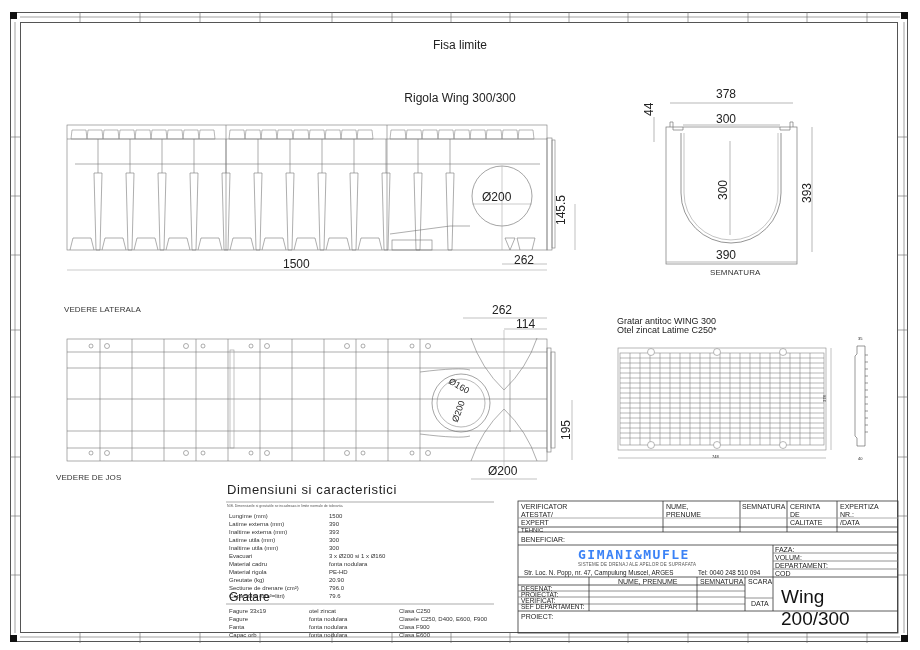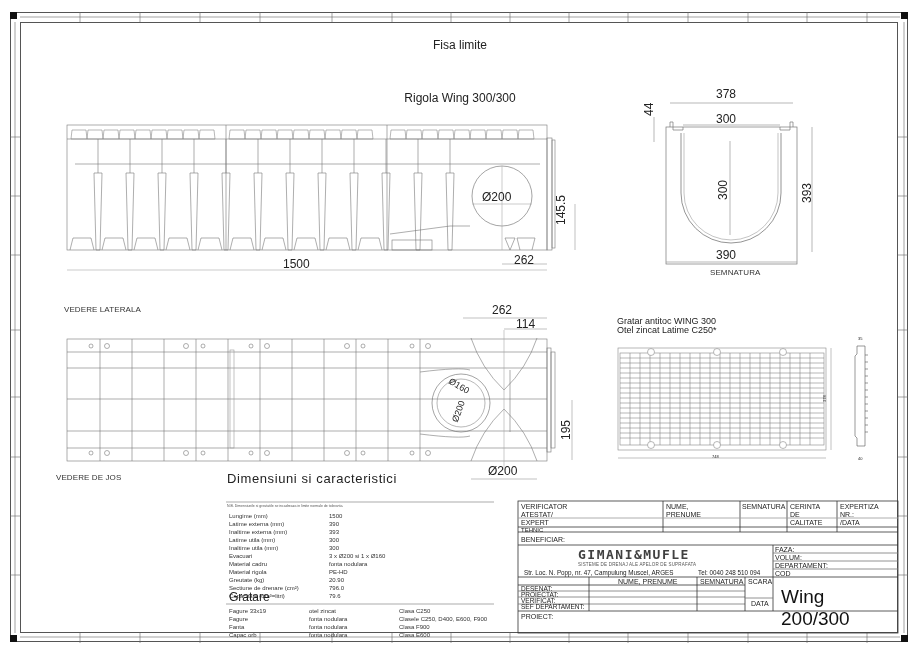--- a/index.html
+++ b/index.html
@@ -13,21 +13,21 @@
   .lbl{font-size:8px;color:#333;letter-spacing:0.1px;}
   .dim{font-size:12px;color:#222;}
   svg{position:absolute;left:0;top:0;}
   .sec-title{font-size:13px;letter-spacing:0.6px;color:#222;}
   .spec-table{font-size:6px;color:#333;line-height:8px;}
   .spec-row{display:flex;}
   .spec-k{width:100px;}
   .note{font-size:3.5px;color:#555;}
   .tb{font-size:7px;color:#222;line-height:8px;}
   .tb-cell{position:absolute;overflow:hidden;white-space:pre-line;}
-  .logo{font-family:"DejaVu Sans Mono",monospace;font-weight:bold;color:#404040;font-size:13px;letter-spacing:1.5px;}
+  .logo{font-family:"DejaVu Sans Mono",monospace;font-weight:bold;color:#3b82f6;font-size:13px;letter-spacing:1.5px;}
   .logo-sub{font-size:4.5px;color:#555;letter-spacing:0.2px;}
   .big-code{font-size:19px;color:#111;}
 </style>
 </head>
 <body>
 
 <div class="abs frame-outer"></div>
 <div class="abs frame-inner"></div>
 <div class="abs corner" style="left:10px;top:12px;"></div>
 <div class="abs corner" style="left:901px;top:12px;"></div>
@@ -373,21 +373,21 @@
 
 <div class="abs" style="left:617px;top:317px;font-size:9px;line-height:9px;">
   <div>Gratar antitoc WING 300</div>
   <div>Otel zincat Latime C250*</div>
 </div>
 <div class="abs" style="left:712px;top:454px;font-size:4px;">748</div>
 <div class="abs" style="left:822px;top:402px;font-size:4px;transform:rotate(-90deg);transform-origin:left top;">378</div>
 <div class="abs" style="left:858px;top:336px;font-size:4px;">35</div>
 <div class="abs" style="left:858px;top:456px;font-size:4px;">40</div>
 
-<div class="abs sec-title" style="left:227px;top:471px;">Dimensiuni si caracteristici</div>
+<div class="abs sec-title" style="left:227px;top:482px;">Dimensiuni si caracteristici</div>
 <div class="abs note" style="left:227px;top:504px;">N.B. Dimensiunile si greutatile se incadreaza in limite normale de toleranta.</div>
 <div class="abs spec-table" style="left:229px;top:512px;">
   <div class="spec-row">
       <span class="spec-k">Lungime (mm)</span>
       <span>1500</span>
     </div>
   <div class="spec-row">
       <span class="spec-k">Latime externa (mm)</span>
       <span>390</span>
     </div>

